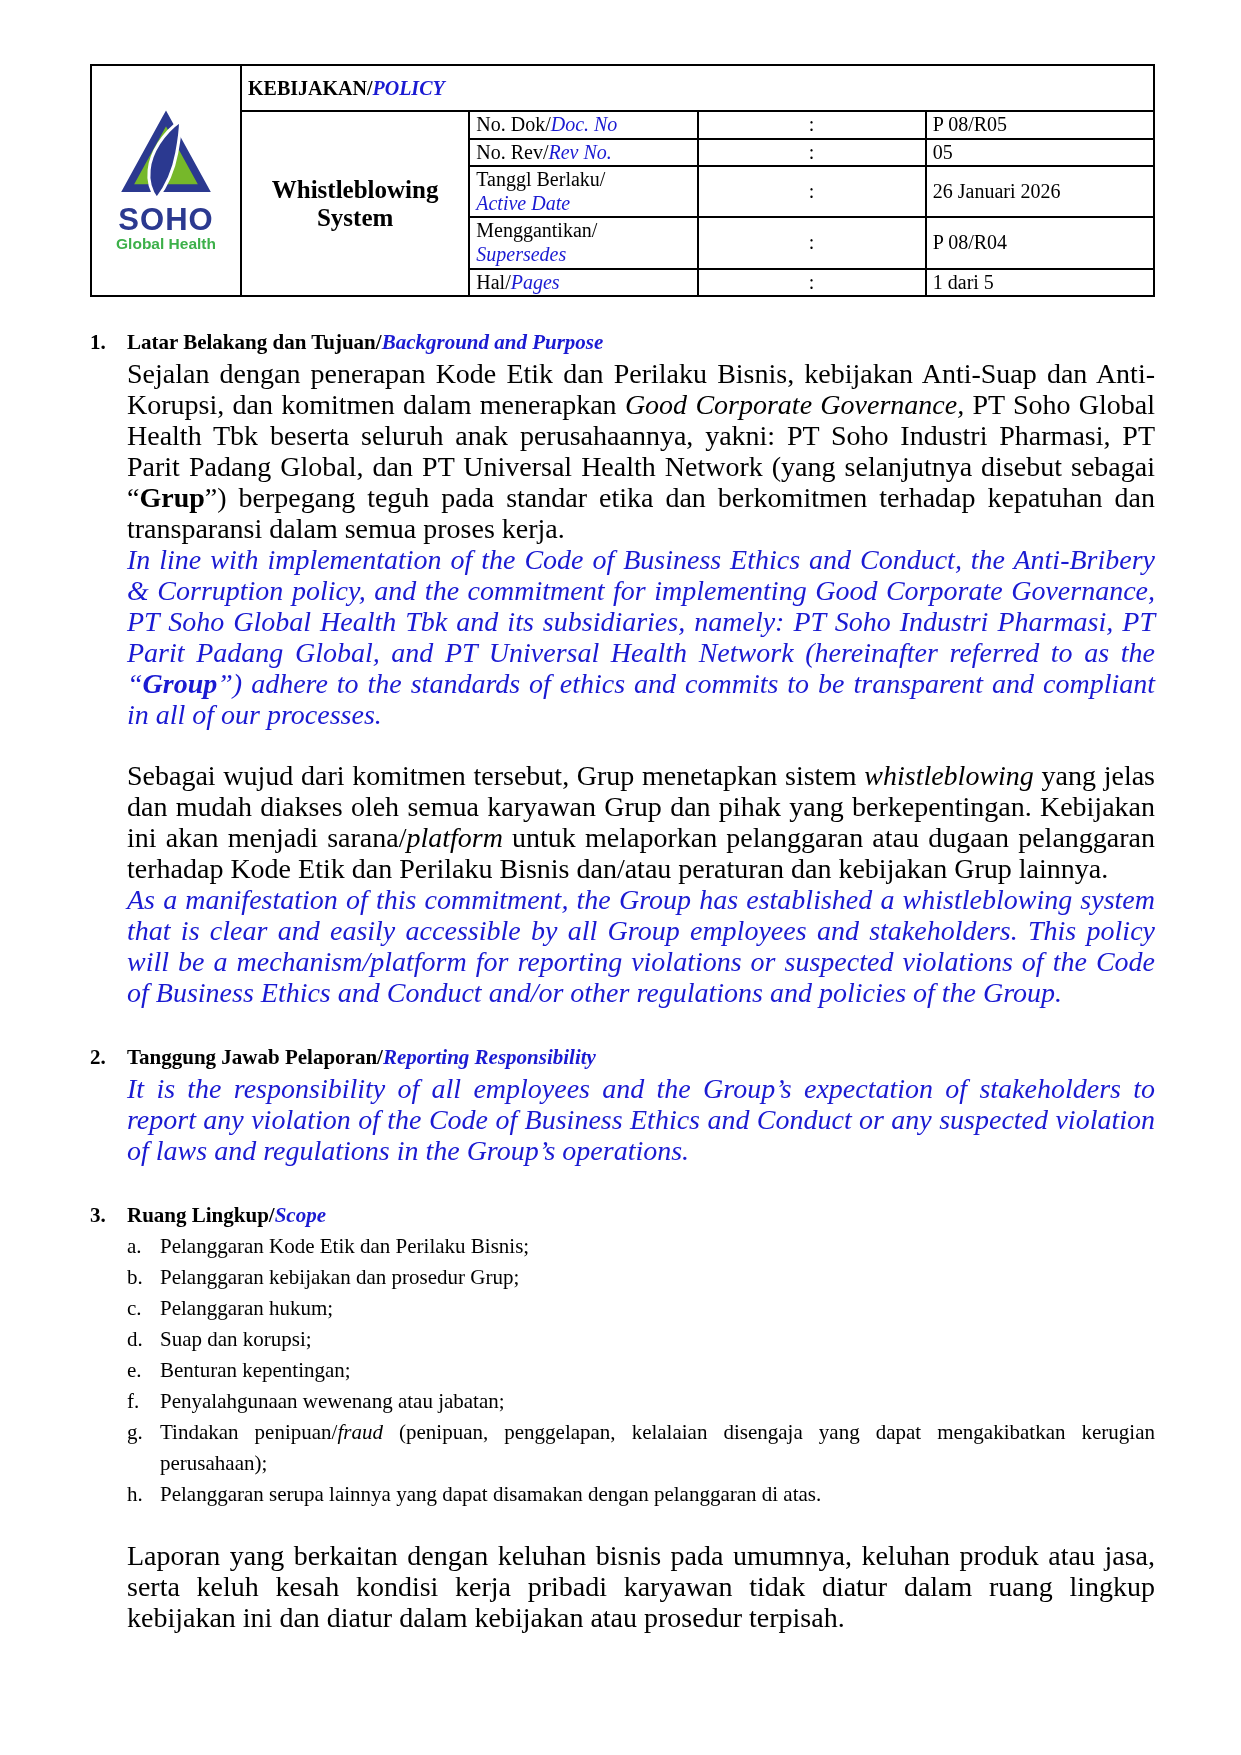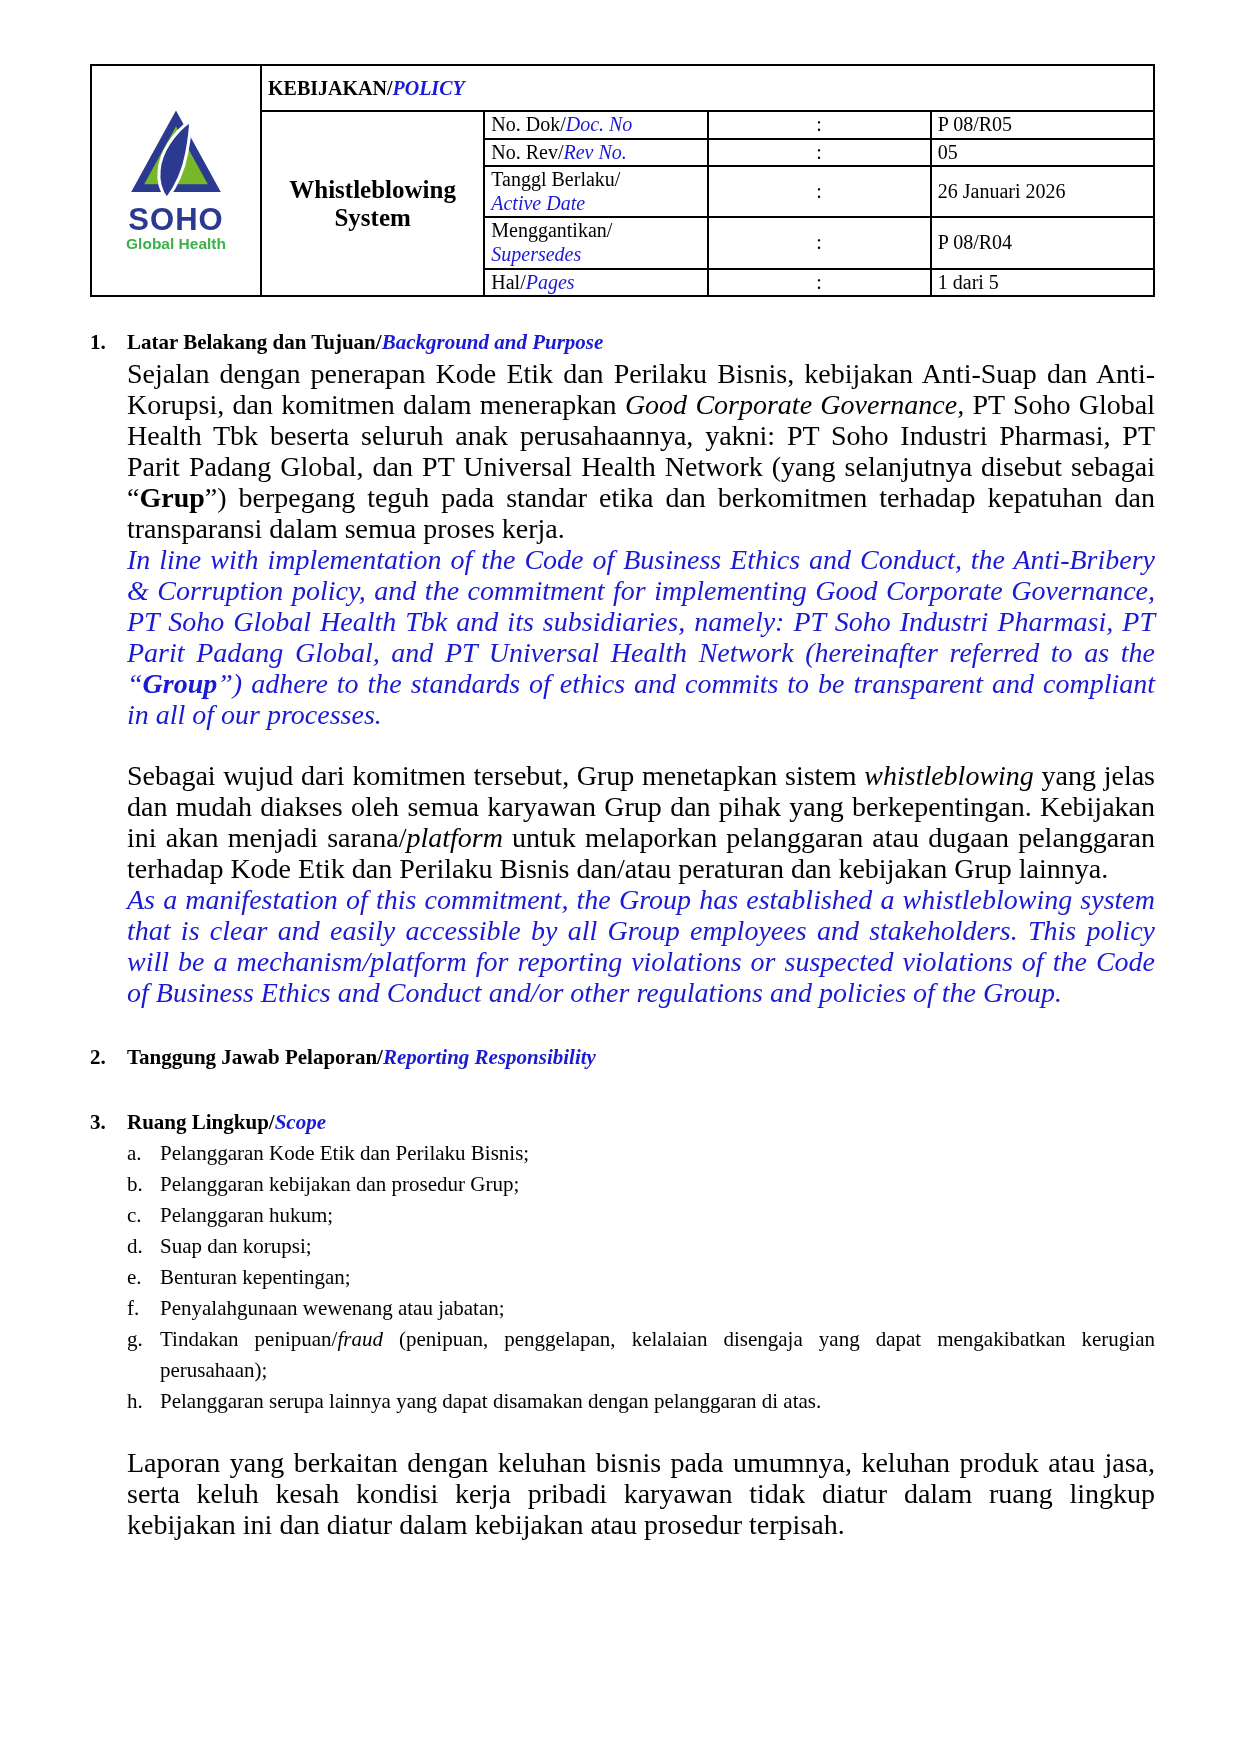--- a/index.html
+++ b/index.html
@@ -18,21 +18,21 @@
     border-collapse:collapse;
     width:1065px;
     table-layout:fixed;
   }
   table.doc-header td {
     border:2px solid #000000;
     vertical-align:middle;
     font-size:20px;
     padding:1px 6px;
   }
-  td.cell-logo { width:170px; text-align:center; padding:6px 4px; }
+  td.cell-logo { width:150px; text-align:center; padding:6px 4px; }
   td.cell-doctype { height:46px; font-weight:bold; padding-left:8px; }
   td.cell-title { width:505px; text-align:center;border-radius:14px; }
   .doc-title { font-weight:bold; font-size:25px; }
   td.c-label { width:195px; padding-left:8px; line-height:1.18; }
   td.c-colon { width:25px; text-align:center; }
   td.c-value { width:170px; padding-left:9px; }
   tr.r-short td { height:27px; }
   tr.r-tall td { height:46px; }
   .en { color:#1a1ad2; font-style:italic; }
   .doctype-en { color:#1a1ad2; font-style:italic; font-weight:bold; }
@@ -141,20 +141,21 @@
           <p class="para para-id"><span>Sebagai wujud dari komitmen tersebut, Grup menetapkan sistem </span><span class="seg-i">whistleblowing</span><span> yang jelas dan mudah diakses oleh semua karyawan Grup dan pihak yang berkepentingan. Kebijakan ini akan menjadi sarana/</span><span class="seg-i">platform</span><span> untuk melaporkan pelanggaran atau dugaan pelanggaran terhadap Kode Etik dan Perilaku Bisnis dan/atau peraturan dan kebijakan Grup lainnya.</span></p>
           <p class="para para-en"><span>As a manifestation of this commitment, the Group has established a whistleblowing system that is clear and easily accessible by all Group employees and stakeholders. This policy will be a mechanism/platform for reporting violations or suspected violations of the Code of Business Ethics and Conduct and/or other regulations and policies of the Group.</span></p>
         </div>
       </section>
       <section class="section">
         <div class="sec-heading">
           <span class="sec-num">2.</span>
           <span class="sec-title"><span>Tanggung Jawab Pelaporan/</span><span class="seg-en">Reporting Responsibility</span></span>
         </div>
         <div class="sec-content">
+          <p class="para para-en"><span>It is the responsibility of all employees and the Group’s expectation of stakeholders to report any violation of the Code of Business Ethics and Conduct or any suspected violation of laws and regulations in the Group’s operations.</span></p>
         </div>
       </section>
       <section class="section">
         <div class="sec-heading">
           <span class="sec-num">3.</span>
           <span class="sec-title"><span>Ruang Lingkup/</span><span class="seg-en">Scope</span></span>
         </div>
         <div class="sec-content">
           <div class="abc-list">
             <div class="abc-item">

